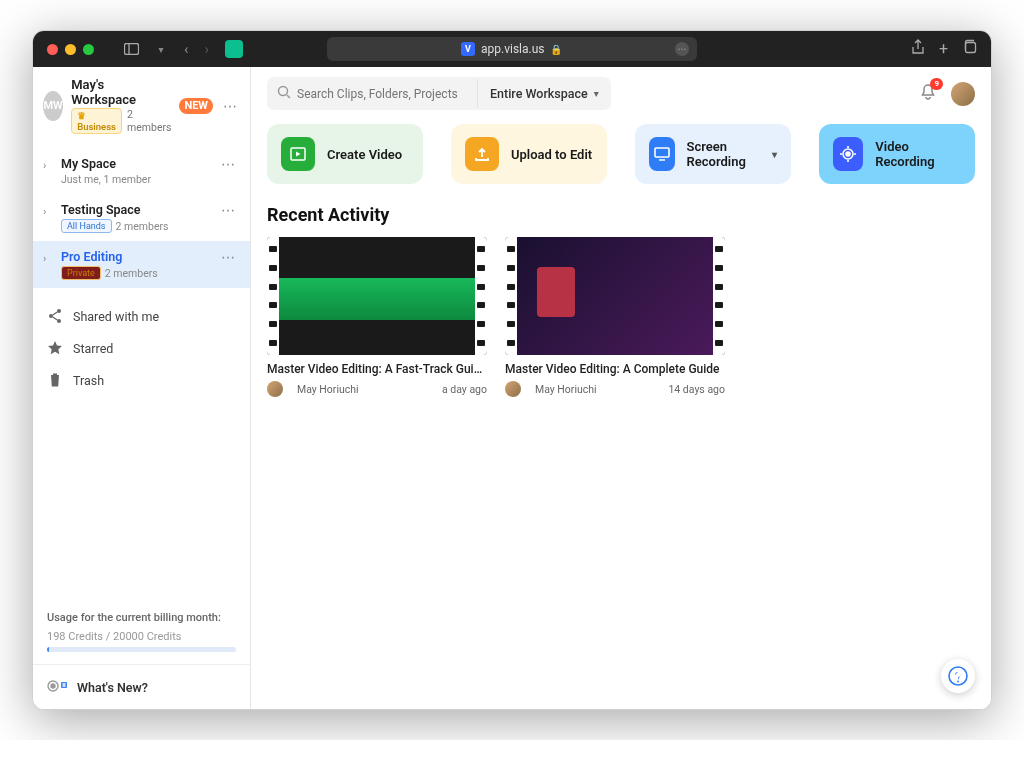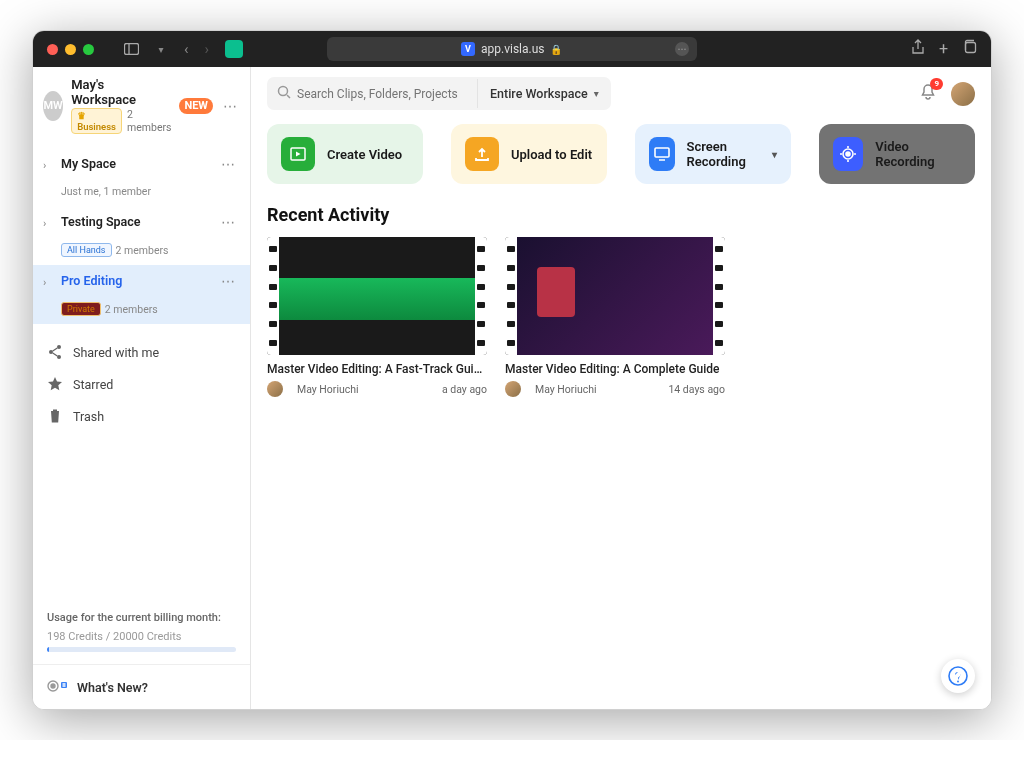--- a/index.html
+++ b/index.html
@@ -29,21 +29,21 @@
 .members-text{color:#777;font-size:10.5px}
 .new-badge{background:#ff7a3b;color:#fff;font-size:11px;padding:1.5px 5px;border-radius:8px;font-weight:700;margin-left:auto}
 .dots{color:#888;font-size:14px;letter-spacing:1px;padding:0 2px;cursor:pointer}
 .space-list{padding:6px 0}
 .space-item{display:flex;align-items:flex-start;padding:8px 12px 8px 10px;gap:8px;cursor:pointer}
 .space-item.active{background:#e2eefc}
 .chev{color:#888;font-size:11px;margin-top:3px;width:10px}
 .space-info{flex:1}
 .space-name{font-size:12.5px;font-weight:600;color:#222}
 .space-item.active .space-name{color:#2563eb}
-.space-sub{font-size:10.5px;color:#888;display:flex;align-items:center;gap:4px;margin-top:14px}
+.space-sub{font-size:10.5px;color:#888;display:flex;align-items:center;gap:4px;margin-top:2px}
 .tag{font-size:9px;padding:1px 5px;border-radius:3px;border:1px solid}
 .tag.allhands{color:#2a72d4;border-color:#8fb8ec;background:#f0f6ff}
 .tag.private{color:#d17a00;border-color:#f0c06b;background:#7f1d1d}
 .nav-list{margin-top:6px}
 .nav-item{display:flex;align-items:center;gap:10px;padding:8px 14px;color:#444;cursor:pointer;font-size:12.5px}
 .nav-icon{width:16px;height:16px;color:#666;display:flex;align-items:center;justify-content:center}
 .sidebar-bottom{margin-top:auto;padding:10px 14px 12px;font-size:11px;color:#555}
 .usage-label{color:#666;font-weight:500}
 .usage-text{color:#999;margin-top:6px}
 .usage-bar{height:5px;background:#e0e9f7;border-radius:3px;margin-top:4px;overflow:hidden}
@@ -59,21 +59,21 @@
 .scope-btn{display:flex;align-items:center;gap:6px;padding:7px 12px;font-size:12.5px;color:#333;border-left:1px solid #e3e3e3;cursor:pointer;font-weight:500}
 .top-right{margin-left:auto;display:flex;align-items:center;gap:14px}
 .bell{position:relative;color:#888}
 .bell-badge{position:absolute;top:-5px;right:-6px;background:#ff3b30;color:#fff;font-size:8px;font-weight:700;border-radius:8px;padding:0 4px;line-height:12px}
 .user-avatar{width:24px;height:24px;border-radius:50%;background:linear-gradient(135deg,#d4a574,#8b6f47)}
 .actions-row{display:flex;gap:28px;padding:4px 16px 10px}
 .action-card{flex:1;min-width:0;height:60px;border-radius:12px;display:flex;align-items:center;gap:12px;padding:0 14px;cursor:pointer;font-size:13px;font-weight:600;color:#1a1a1a}
 .action-card.green{background:#e6f5e8}
 .action-card.yellow{background:#fef6df}
 .action-card.blue1{background:#e6f1fd}
-.action-card.blue2{background:#737373}
+.action-card.blue2{background:#7dd3fc}
 .action-icon{width:34px;height:34px;border-radius:8px;display:flex;align-items:center;justify-content:center;color:#fff}
 .ai-green{background:#27ae3a}
 .ai-yellow{background:#f5a623}
 .ai-blue{background:#2e7cf6}
 .ai-blue2{background:#3d5eff}
 .action-chev{font-size:10px;color:#555;margin-left:-4px}
 .section-title{font-size:18px;font-weight:700;padding:10px 16px 12px;color:#111}
 .cards-row{display:flex;gap:18px;padding:0 16px}
 .video-card{width:220px;cursor:pointer}
 .thumb{width:220px;height:118px;border-radius:4px;background:#222;position:relative;overflow:hidden;display:flex}

